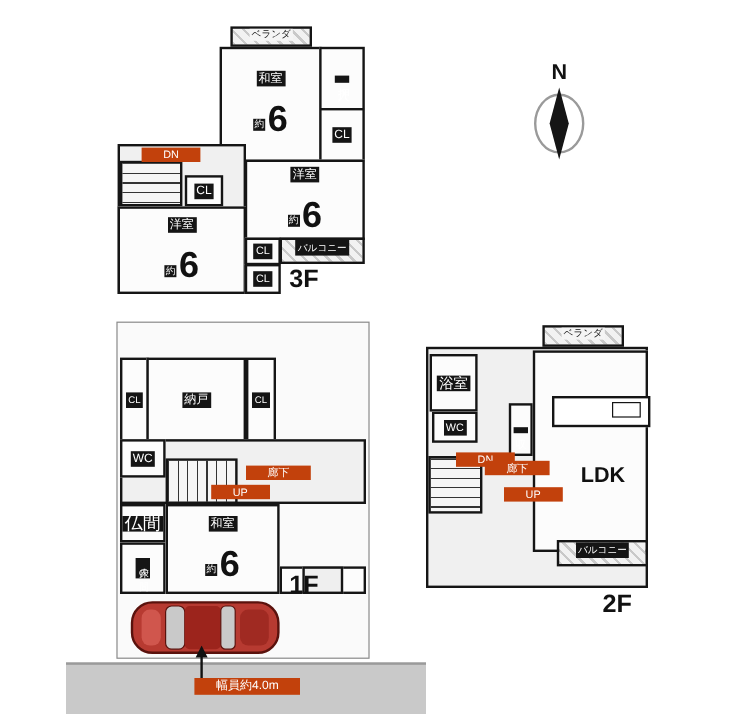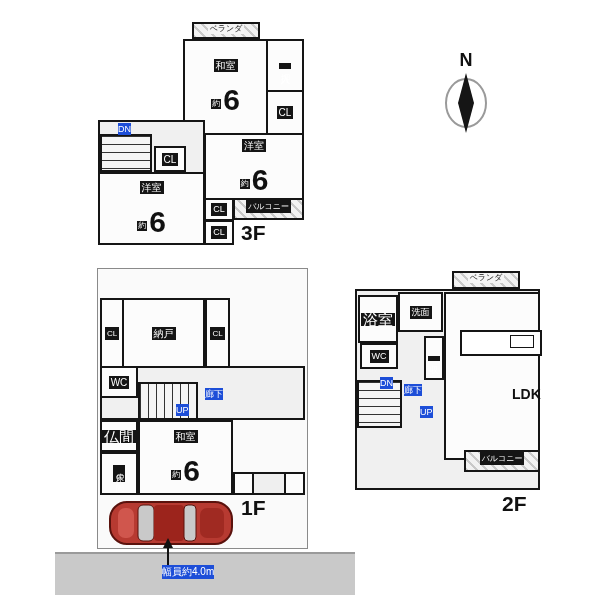--- a/index.html
+++ b/index.html
@@ -4,21 +4,21 @@
 <style>
   html,body{margin:0;padding:0}
   body{font-family:"Liberation Sans","DejaVu Sans",sans-serif;background:#ffffff;color:#111}
   .canvas{position:relative;width:611px;height:605px;background:#fff;overflow:hidden}
   .abs{position:absolute}
   .room{position:absolute;border:2px solid #151515;background:#fcfcfc;display:flex;flex-direction:column;align-items:center;justify-content:center;gap:13px;box-sizing:border-box}
   .outline{position:absolute;border:2px solid #151515;background:#f0f0f0;box-sizing:border-box}
   .lot{position:absolute;border:1px solid #8a8a8a;background:#fafafa;box-sizing:border-box}
   .inv{background:#151515;color:#fff;font-size:10px;line-height:13px;padding:0 2px;white-space:nowrap}
   .vert{writing-mode:vertical-rl;letter-spacing:1px;padding:2px 0;line-height:12px;white-space:normal}
-  .tag{position:absolute;background:#1d4ed8;color:#fff;font-size:9px;line-height:12px;padding:0 0;white-space:nowrap;z-index:6}
+  .tag{position:absolute;background:#c2410c;color:#fff;font-size:9px;line-height:12px;padding:0 18px;white-space:nowrap;z-index:6}
   .sizebox{display:flex;align-items:flex-end}
   .approx{background:#151515;color:#fff;font-size:8px;line-height:10px;padding:0 1px;margin:0 2px 6px 0}
   .six{font-size:30px;font-weight:bold;line-height:30px;color:#111}
   .hatch{position:absolute;border:2px solid #151515;background:repeating-linear-gradient(45deg,#c9c9c9 0 2px,#f2f2f2 2px 7px);display:flex;align-items:flex-start;justify-content:center;z-index:2;box-sizing:border-box}
   .hlbl{background:#f5f5f5;color:#111;font-size:8px;line-height:10px;padding:0 2px;white-space:nowrap}
   .stairsH{position:absolute;border:2px solid #151515;background:repeating-linear-gradient(to bottom,#333 0 1px,#f5f5f5 1px 8px);box-sizing:border-box}
   .stairsV{position:absolute;border:2px solid #151515;background:repeating-linear-gradient(to right,#333 0 1px,#f5f5f5 1px 8px);box-sizing:border-box}
   .floorlabel{position:absolute;font-size:21px;font-weight:bold;color:#111;z-index:4}
   .bigname{font-size:16px;font-weight:bold;color:#111}
   .road{position:absolute;background:#c9c9c9;border-top:2px solid #9a9a9a;box-sizing:border-box}
@@ -124,21 +124,21 @@
     <span class="inv">和室</span>
     <div class="sizebox">
       <span class="approx">約</span>
       <span class="six">6</span>
     </div>
   </div>
 
   <div class="room" style="left:233px;top:472px;width:72px;height:23px"></div>
   <div class="room" style="left:252px;top:472px;width:34px;height:23px;background:#efefef"></div>
 
-  <div class="floorlabel" style="left:241px;top:496px">1F</div>
+  <div class="floorlabel" style="left:241px;top:476px">1F</div>
 
   <svg class="abs" style="left:108px;top:498px;z-index:3" width="126" height="50" viewBox="0 0 126 50">
     <rect x="2" y="4" width="122" height="42" rx="17" fill="#b73a31" stroke="#5a120d" stroke-width="2"></rect>
     <rect x="10" y="10" width="16" height="30" rx="7" fill="#d0564d"></rect>
     <rect x="30" y="7" width="16" height="36" rx="5" fill="#c9c9c9" stroke="#5a120d" stroke-width="1"></rect>
     <rect x="46" y="7" width="30" height="36" rx="4" fill="#9c241c"></rect>
     <rect x="76" y="7" width="12" height="36" rx="4" fill="#c9c9c9" stroke="#5a120d" stroke-width="1"></rect>
     <rect x="92" y="10" width="24" height="30" rx="7" fill="#a02a22"></rect>
   </svg>
 
@@ -149,42 +149,39 @@
   </svg>
   <span class="tag" style="left:162px;top:565px;font-size:10px;line-height:14px">幅員約4.0m</span>
 
   <div class="hatch" style="left:452px;top:271px;width:68px;height:18px">
     <span class="hlbl">ベランダ</span>
   </div>
 
   <div class="outline" style="left:355px;top:289px;width:185px;height:201px"></div>
 
   <div class="room" style="left:358px;top:295px;width:40px;height:48px">
-    <span class="inv" style="font-size:15px">浴室</span>
-  </div>
-  <div class="room" style="left:398px;top:292px;width:45px;height:40px">
-    <span class="inv" style="font-size:9px">洗面</span>
+    <span class="inv" style="font-size:12px">浴室</span>
   </div>
   <div class="room" style="left:360px;top:343px;width:38px;height:26px">
     <span class="inv" style="font-size:9px">WC</span>
   </div>
   <div class="room" style="left:424px;top:336px;width:20px;height:44px">
     <span class="inv vert" style="font-size:9px">収</span>
   </div>
 
   <div class="stairsH" style="left:357px;top:380px;width:45px;height:48px"></div>
   <span class="tag" style="left:380px;top:377px">DN</span>
   <span class="tag" style="left:404px;top:384px">廊下</span>
   <span class="tag" style="left:420px;top:406px">UP</span>
 
   <div class="room" style="left:444px;top:292px;width:96px;height:168px"></div>
   <div class="abs" style="left:460px;top:330px;width:78px;height:22px;border:2px solid #151515;background:#fff;z-index:3">
     <div style="position:absolute;right:6px;top:3px;width:22px;height:11px;border:1px solid #151515"></div>
   </div>
-  <div class="bigname abs" style="left:512px;top:386px;font-size:14px;z-index:3">LDK</div>
+  <div class="bigname abs" style="left:484px;top:386px;font-size:18px;z-index:3">LDK</div>
 
   <div class="hatch" style="left:464px;top:450px;width:76px;height:22px">
     <span class="inv" style="font-size:8px">バルコニー</span>
   </div>
 
   <div class="floorlabel" style="left:502px;top:492px">2F</div>
 
 </div>
 
 </body></html>

